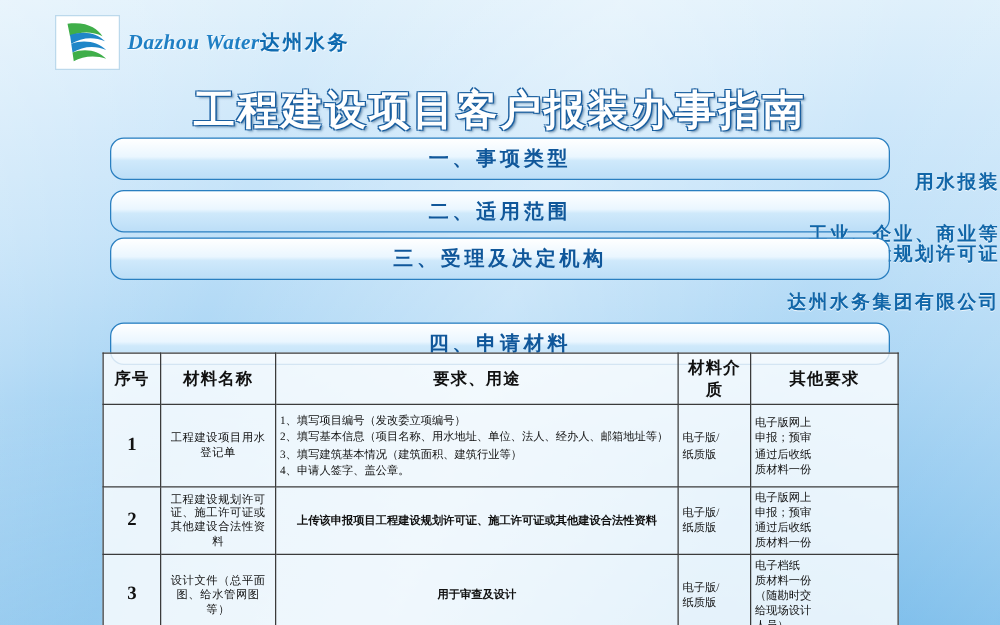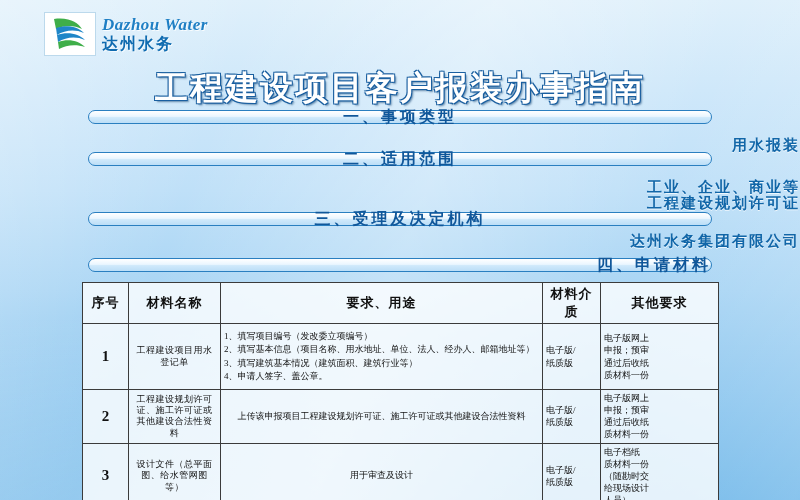--- a/index.html
+++ b/index.html
@@ -59,21 +59,20 @@
     background: #ffffff;
     border: 1px solid #bcd9ec;
     display: flex;
     align-items: center;
     justify-content: center;
     box-sizing: border-box;
   }
   .logo-text {
     margin-left: 6px;
     display: flex;
-    flex-direction: column;
     justify-content: center;
     line-height: 1.05;
   }
   .logo-en {
     font-family: "Liberation Serif", serif;
     font-style: italic;
     font-weight: bold;
     font-size: 17px;
     color: #1f7fc4;
     letter-spacing: 0.5px;
@@ -106,40 +105,40 @@
       -1px  1px 0 #1a5fa0,
        1px  1px 0 #1a5fa0,
        2px  2px 2px rgba(10,60,110,0.55);
   }
 
   
   .section-bar {
     position: absolute;
     left: 88px;
     width: 624px;
-    height: 14px;
+    height: 34px;
     border: 1px solid #2a7fc0;
     border-radius: 11px;
     background: linear-gradient(180deg, #ffffff 0%, #eaf6ff 45%, #cfe9fb 55%, #bcdef7 100%);
     box-sizing: border-box;
     display: flex;
     align-items: center;
     justify-content: center;
   }
   .section-bar span {
     font-family: "Liberation Serif", serif;
     font-weight: bold;
     font-size: 16px;
     letter-spacing: 3px;
     color: #10579a;
   }
   #bar1 { top: 110px; }
   #bar2 { top: 152px; }
-  #bar3 { top: 212px; }
-  #bar4 { top: 258px; justify-content: flex-end; }
+  #bar3 { top: 190px; }
+  #bar4 { top: 258px; }
 
   .section-body {
     position: absolute;
     left: 0;
     width: 800px;
     text-align: right;
     font-family: "Liberation Serif", serif;
     font-weight: bold;
     font-size: 15px;
     color: #1166a8;
@@ -201,20 +200,21 @@
     font-size: 9px;
     line-height: 1.5;
     text-align: left;
     padding-left: 22px;
     padding-right: 10px;
   }
   td.c-req.center {
     text-align: center;
     padding-left: 6px;
     padding-right: 6px;
+    font-weight: bold;
   }
   td.c-media {
     font-size: 9px;
     line-height: 1.35;
     text-align: left;
   }
   td.c-other {
     font-size: 9px;
     line-height: 1.35;
     text-align: left;

